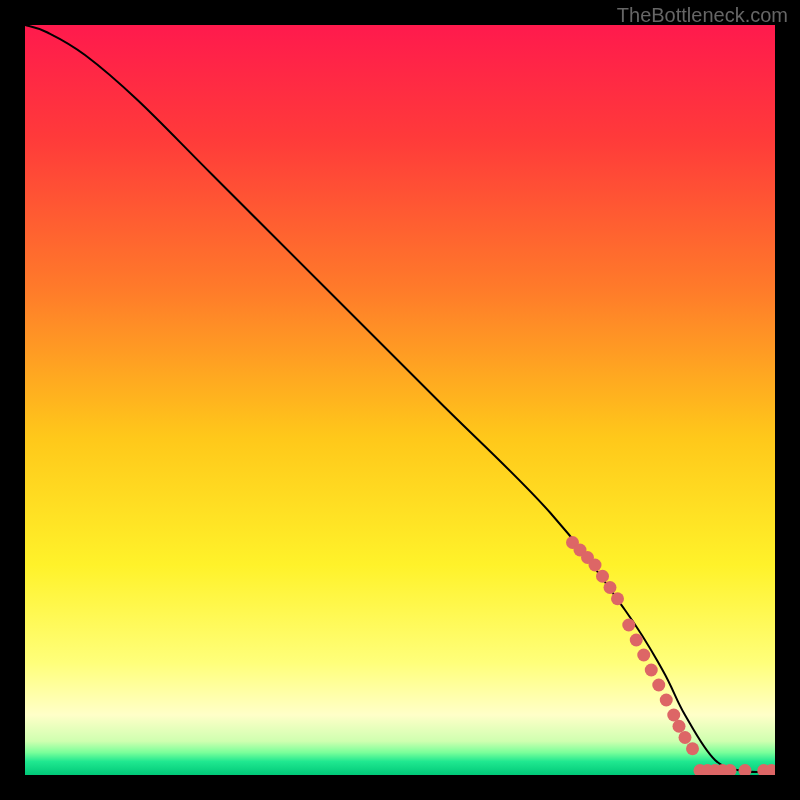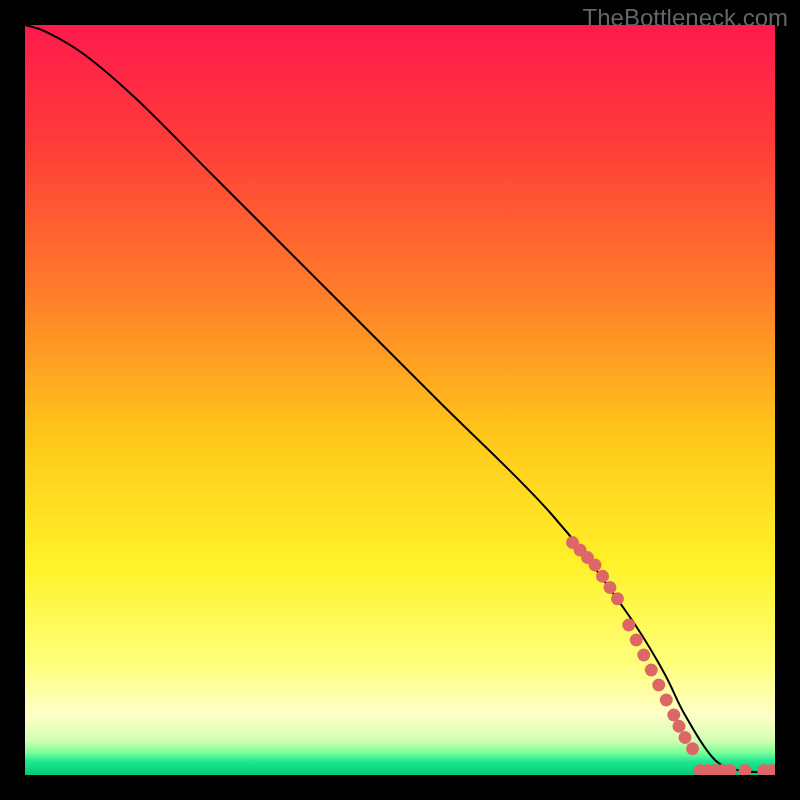--- a/index.html
+++ b/index.html
@@ -8,21 +8,21 @@
     height: 800px;
     background: #000;
     position: relative;
     font-family: Arial, sans-serif;
   }
   .watermark {
     position: absolute;
     top: 4px;
     right: 12px;
     color: #666;
-    font-size: 24px;
+    font-size: 20px;
     z-index: 10;
   }
   .plot-area {
     position: absolute;
     left: 25px;
     top: 25px;
     width: 750px;
     height: 750px;
     overflow: hidden;
   }

